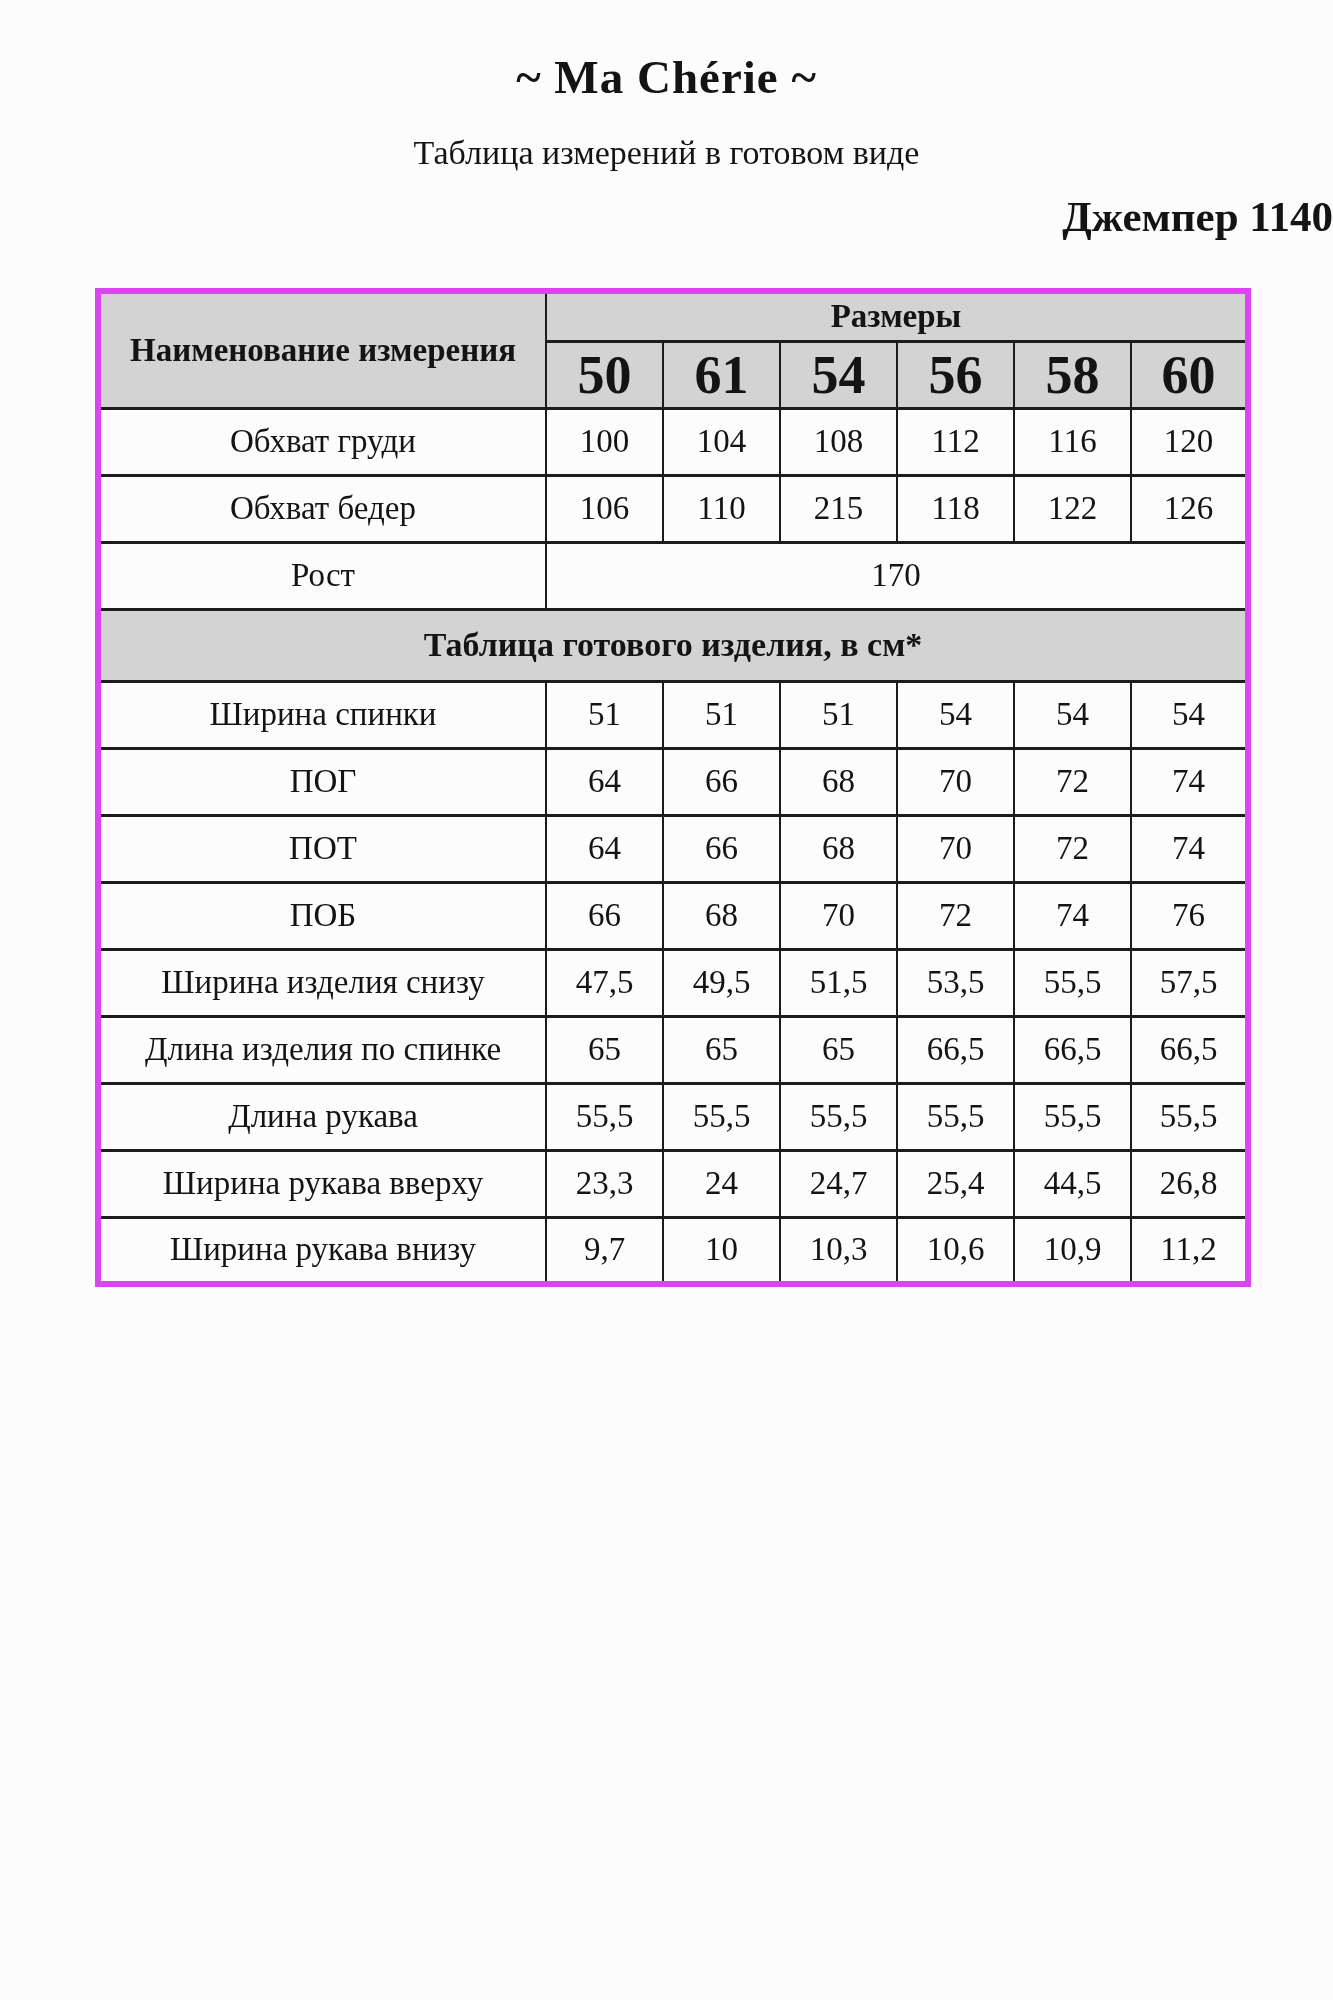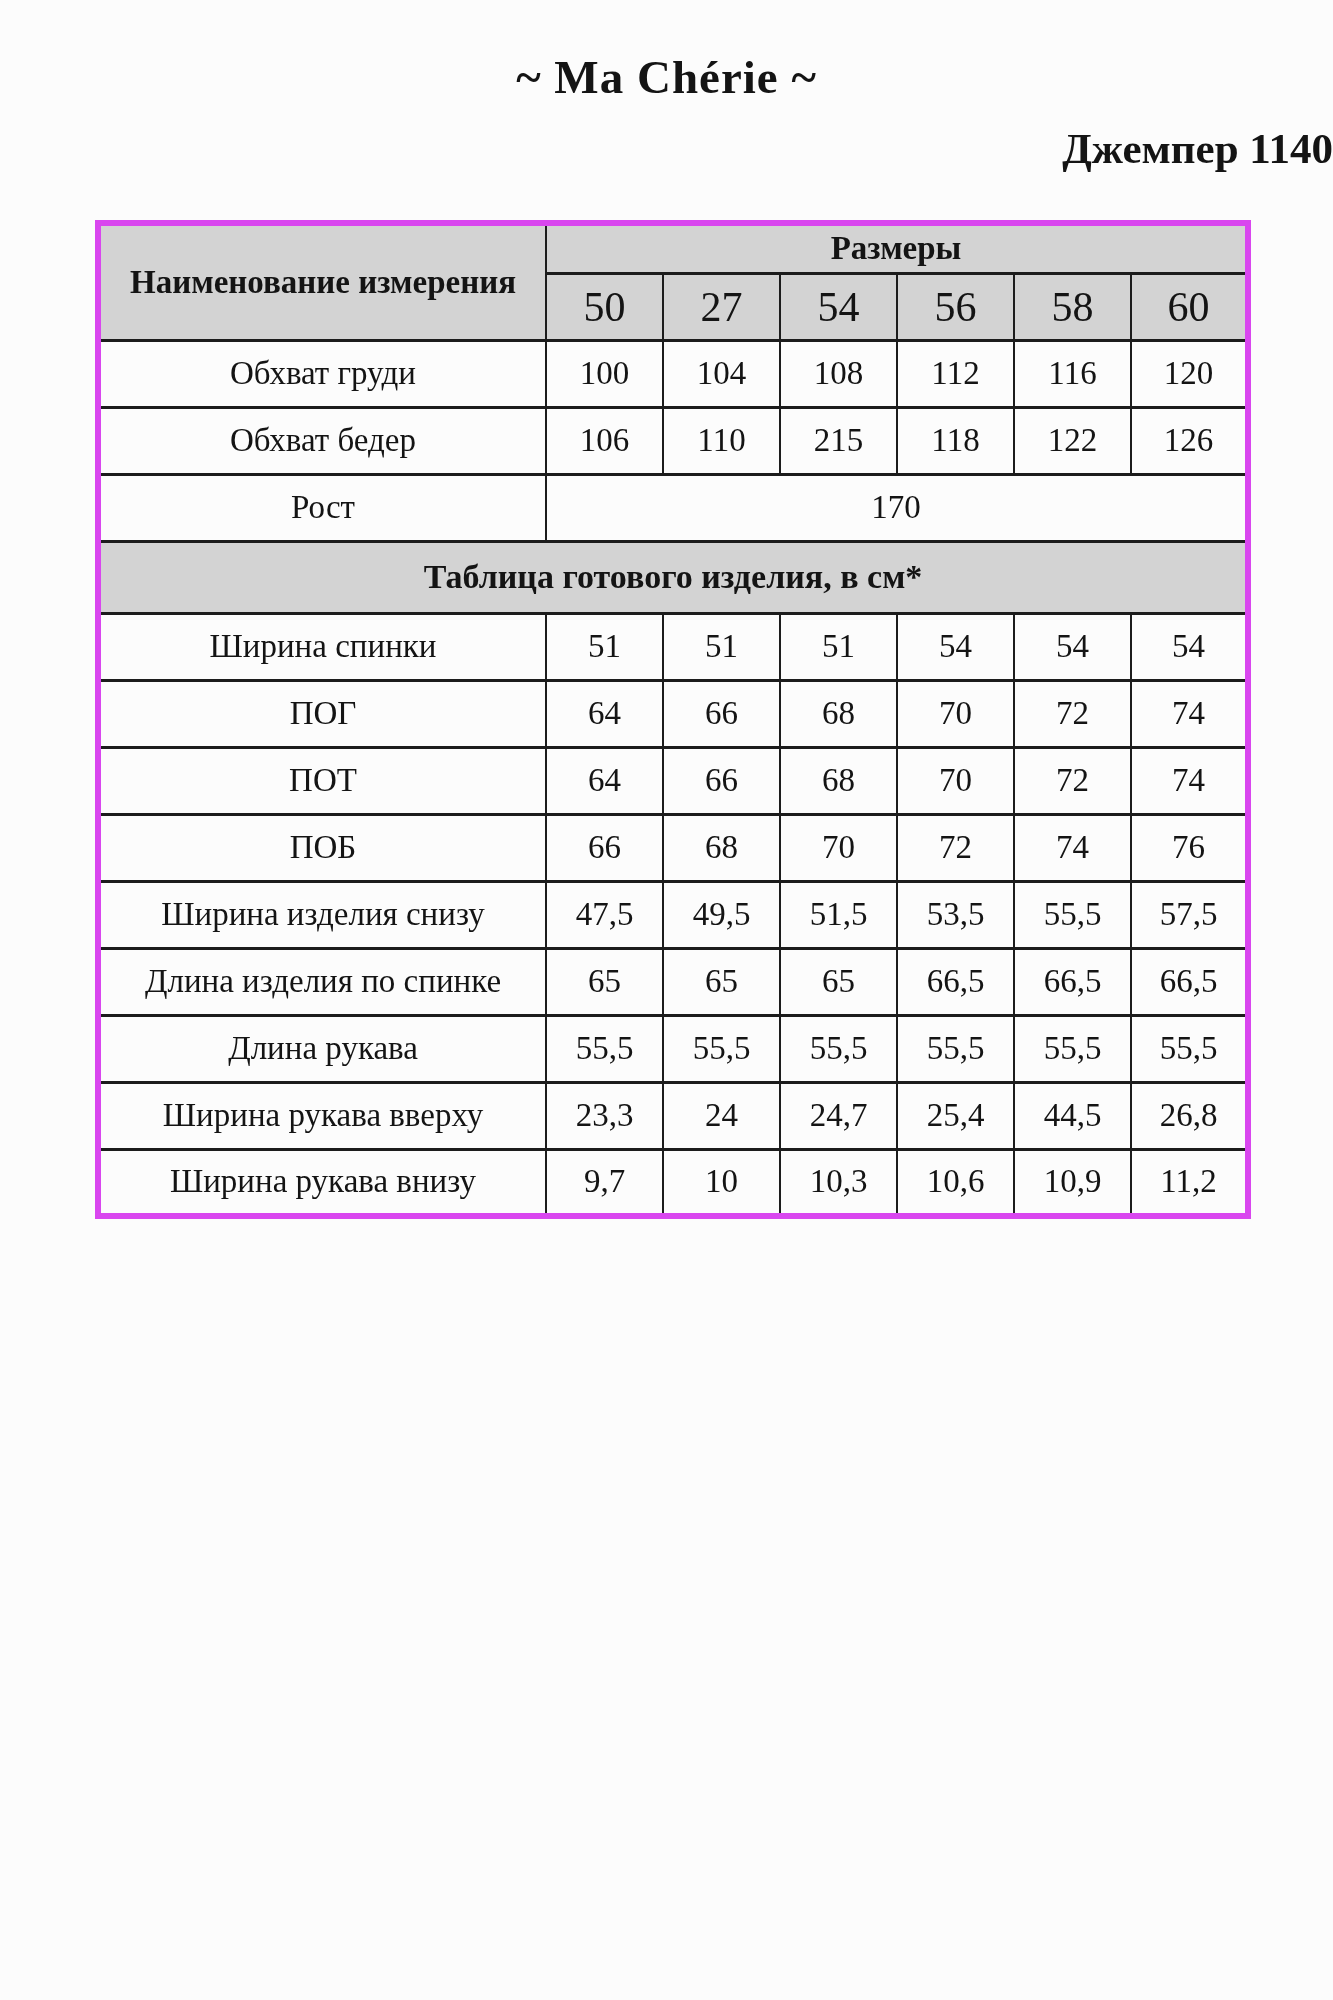--- a/index.html
+++ b/index.html
@@ -55,22 +55,22 @@
     font-weight:bold;
     font-size:32px;
     text-align:center;
   }
   td.razmery-cell {
     font-weight:bold;
     font-size:34px;
   }
   tr.size-header-row { height:67px; }
   tr.size-header-row td {
-    font-weight:normal;
-    font-size:42px;
+    font-weight:bold;
+    font-size:54px;
   }
   tr.data-row { height:67px; }
   td.name-cell {
     text-align:left;
     padding-left:16px;
     font-size:32px;
   }
   td.merged-cell {
     text-align:left;
     padding-left:30px;
@@ -85,41 +85,42 @@
     font-size:33px;
   }
 </style>
 </head>
 <body>
 
 <div class="page">
 
   <div class="brand">~ Ma Chérie ~</div>
 
+  <div class="subtitle">Таблица измерений в готовом виде</div>
 
   <div class="product">Джемпер 1140</div>
 
   <table class="size-table">
     <colgroup>
       <col style="width:448px">
       <col style="width:117px">
         <col style="width:117px">
         <col style="width:117px">
       <col style="width:117px">
         <col style="width:117px">
         <col style="width:117px">
     </colgroup>
     <tbody>
       <tr class="header-row">
         <td class="hdr-gray name-hdr" rowspan="2">Наименование измерения</td>
         <td class="hdr-gray razmery-cell" colspan="6">Размеры</td>
       </tr>
       <tr class="size-header-row">
           <td class="hdr-gray">50</td>
-          <td class="hdr-gray">27</td>
+          <td class="hdr-gray">61</td>
           <td class="hdr-gray">54</td>
           <td class="hdr-gray">56</td>
           <td class="hdr-gray">58</td>
           <td class="hdr-gray">60</td>
         </tr>
       <tr class="data-row">
           <td class="name-cell">Обхват груди</td>
           <td>100</td>
           <td>104</td>
           <td>108</td>

